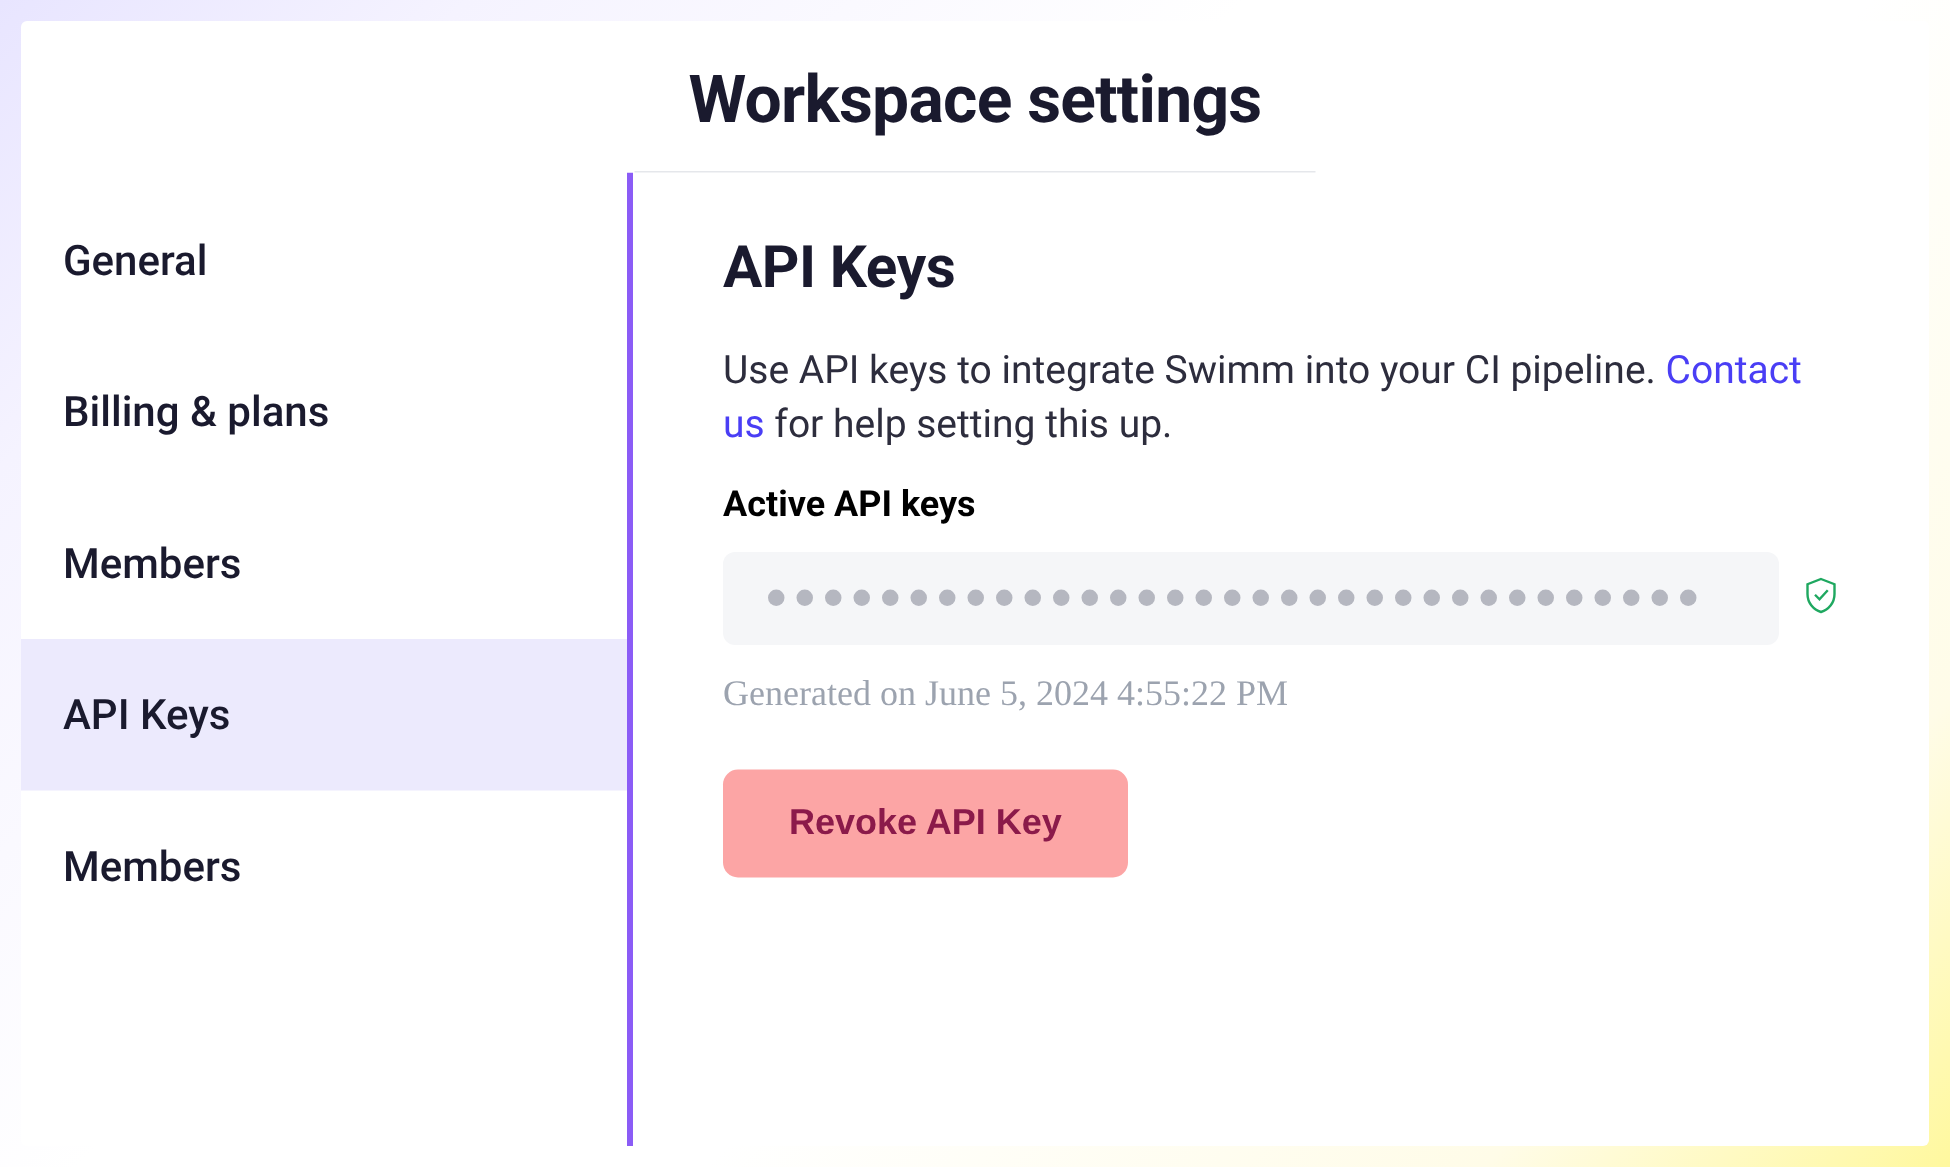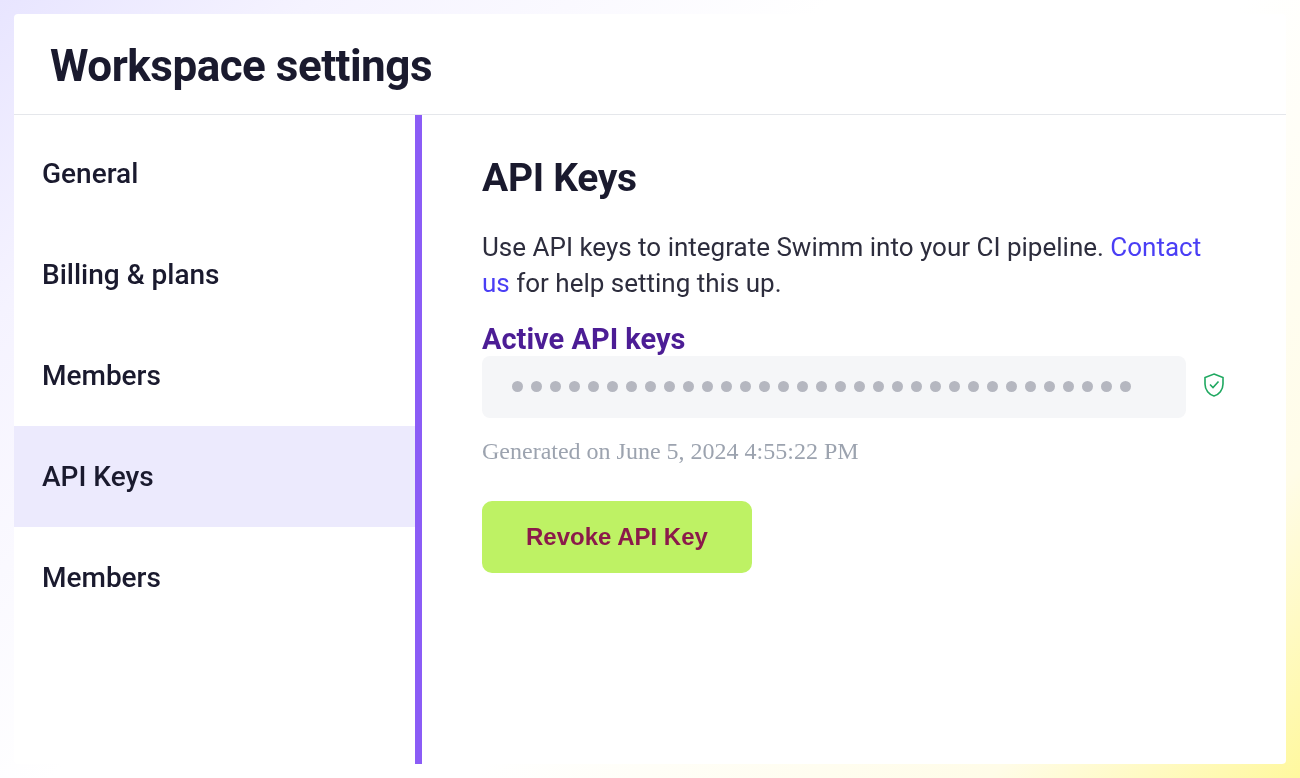--- a/index.html
+++ b/index.html
@@ -16,39 +16,40 @@
       border-radius: 24px;
     }
     .window {
       background: #ffffff;
       width: 100%;
       height: 100%;
       border-radius: 4px;
       display: flex;
       flex-direction: column;
       overflow: hidden;
+      align-items: center;
     }
     .header {
       padding: 26px 36px 22px 36px;
       border-bottom: 1px solid #e5e7eb;
     }
     .header h1 {
       font-size: 44px;
       font-weight: 700;
       color: #1a1a2e;
       letter-spacing: -0.5px;
     }
     .body {
       display: flex;
       flex: 1;
       overflow: hidden;
     }
     .sidebar {
       width: 408px;
-      border-right: 7px solid #8b5cf6;
+      border-right: 4px solid #8b5cf6;
       display: flex;
       flex-direction: column;
       padding-top: 8px;
     }
     .sidebar-item {
       padding: 34px 28px;
       font-size: 28px;
       font-weight: 500;
       color: #1a1a2e;
       cursor: pointer;
@@ -71,23 +72,24 @@
       font-size: 26px;
       line-height: 1.4;
       color: #2d2d3d;
       margin-bottom: 20px;
     }
     .description a {
       color: #4a3ef5;
       text-decoration: none;
     }
     .section-label {
-      font-size: 29px;
-      font-weight: 700;
-      color: #4c1d95;
+      font-size: 24px;
+      font-weight: 700;
+      color: #000000;
+      margin-bottom: 18px;
     }
     .key-row {
       display: flex;
       align-items: center;
       gap: 16px;
       margin-bottom: 20px;
     }
     .key-box {
       background: #f5f6f8;
       border-radius: 8px;
@@ -113,21 +115,21 @@
       width: 24px;
       height: 26px;
     }
     .generated-text {
       font-size: 24px;
       color: #9ca3af;
       margin-bottom: 36px;
       font-family: Liberation Serif, serif;
     }
     .revoke-button {
-      background: #bef264;
+      background: #fca5a5;
       color: #8b1a4a;
       border: none;
       border-radius: 10px;
       padding: 22px 44px;
       font-size: 24px;
       font-weight: 700;
       cursor: pointer;
     }
   </style>
 </head>

